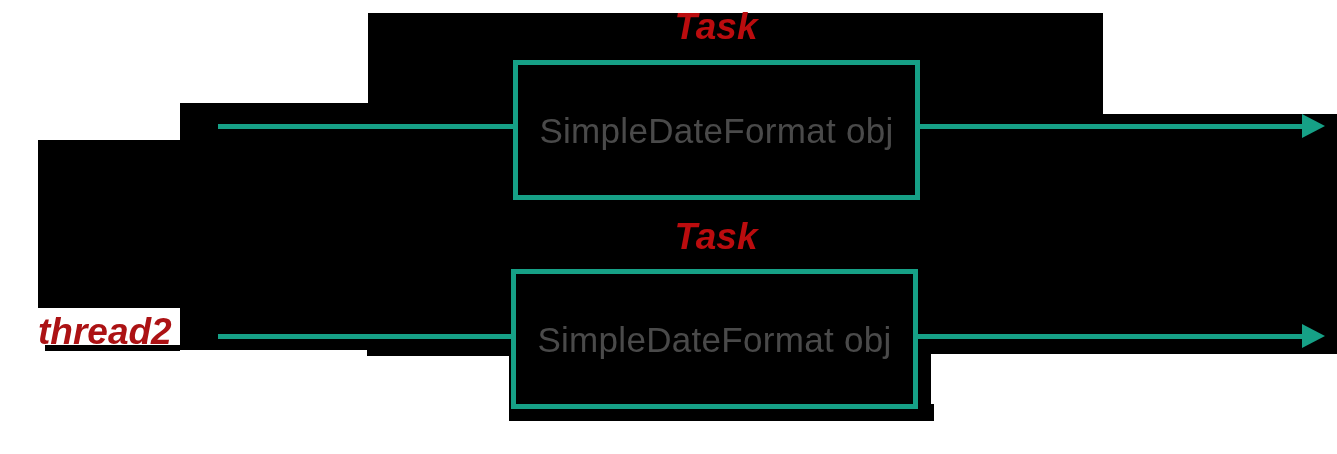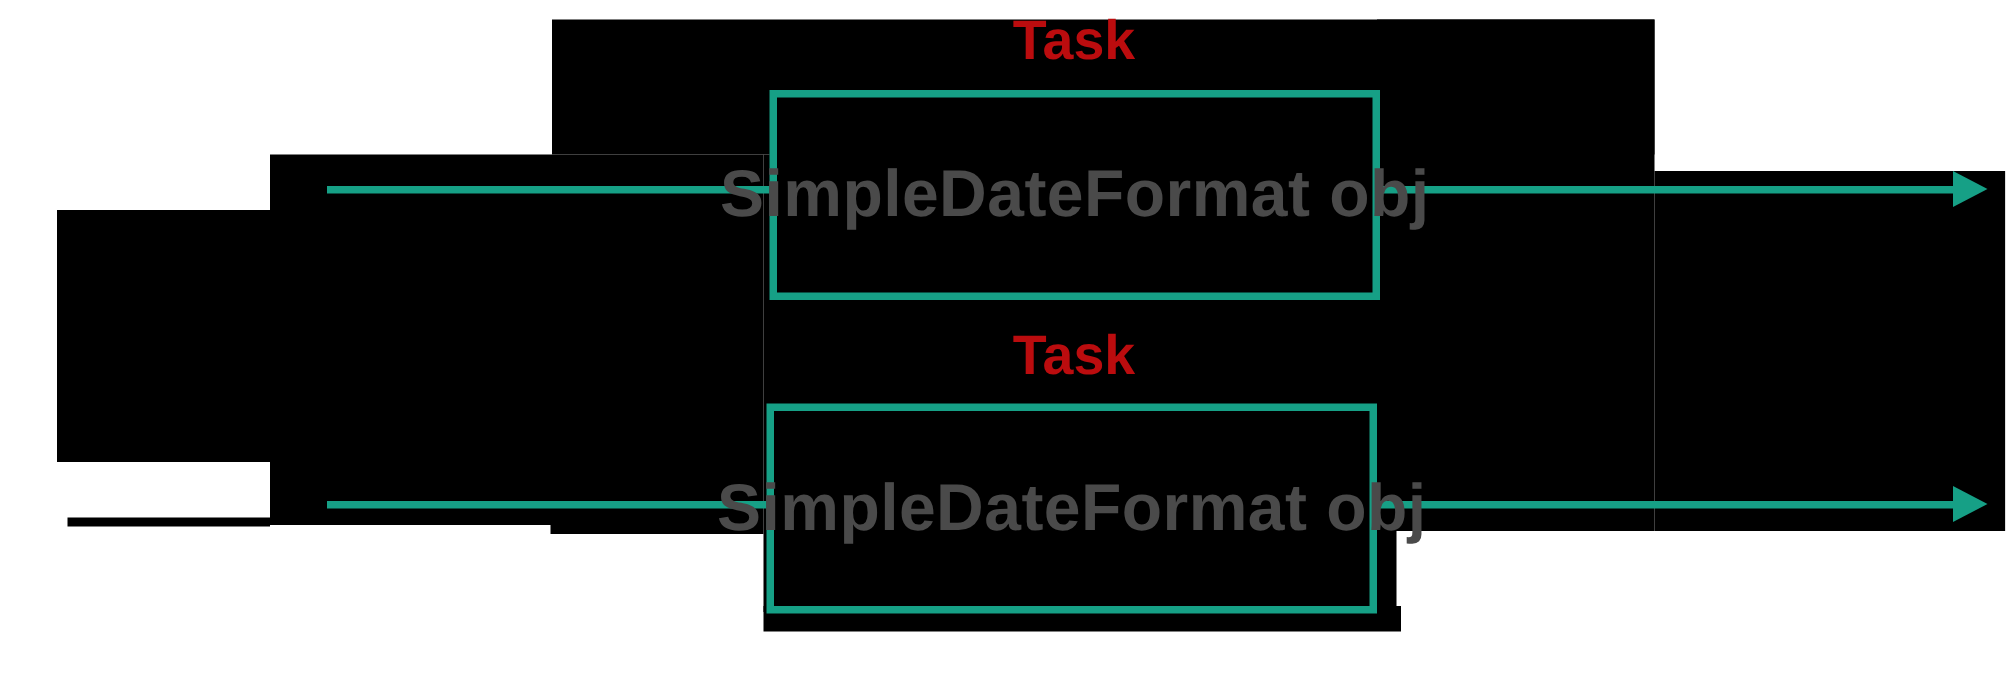--- a/index.html
+++ b/index.html
@@ -20,22 +20,22 @@
     border: 5px solid var(--teal, #16a086);
     background: var(--black, #000000);
     display: flex;
     align-items: center;
     justify-content: center;
   }
   #box1 { left: 513px; top: 60px; }
   #box2 { left: 511px; top: 269px; }
   .box-label {
     color: var(--gray_text, #4a4a4a);
-    font-size: 44px;
-    font-weight: 700;
+    font-size: 35px;
+    font-weight: 400;
     line-height: 1;
     white-space: nowrap;
     letter-spacing: 0.3px;
   }
 
   .hline { position: absolute; height: 5px; background: var(--teal, #16a086); }
   #line1a { left: 218px; top: 124px; width: 298px; }
   #line1b { left: 915px; top: 124px; width: 392px; }
   #line2a { left: 218px; top: 334px; width: 298px; }
   #line2b { left: 915px; top: 334px; width: 392px; }
@@ -49,20 +49,21 @@
   }
   #head1 { left: 1302px; top: 114px; }
   #head2 { left: 1302px; top: 324px; }
 
   .red-label {
     position: absolute;
     font-weight: bold;
     font-size: 37px;
     line-height: 1;
     white-space: nowrap;
+    font-style: italic;
   }
   .task-label { width: 408px; text-align: center; color: var(--task_red, #bb0c0e); }
   #task1 { left: 512px; top: 8px; }
   #task2 { left: 512px; top: 218px; }
   .thread-label { color: var(--thread_red, #ac1214); }
   #thread1 { left: 38px; top: 105px; }
   #thread2 { left: 38px; top: 313px; }
 
   
   #blk-top        { left: 368px;  top: 13px;  width: 735px; height: 90px;  }
@@ -94,20 +95,21 @@
 
   <div class="red-label task-label" id="task1">Task</div>
   <div class="hline" id="line1a"></div>
   <div class="hline" id="line1b"></div>
   <div class="arrow-head" id="head1"></div>
   <div class="box" id="box1">
     <span class="box-label">SimpleDateFormat obj</span>
   </div>
 
   <div class="red-label task-label" id="task2">Task</div>
+  <div class="red-label thread-label" id="thread2">thread2</div>
   <div class="hline" id="line2a"></div>
   <div class="hline" id="line2b"></div>
   <div class="arrow-head" id="head2"></div>
   <div class="box" id="box2">
     <span class="box-label">SimpleDateFormat obj</span>
   </div>
 
 </div>
 
 </body></html>

